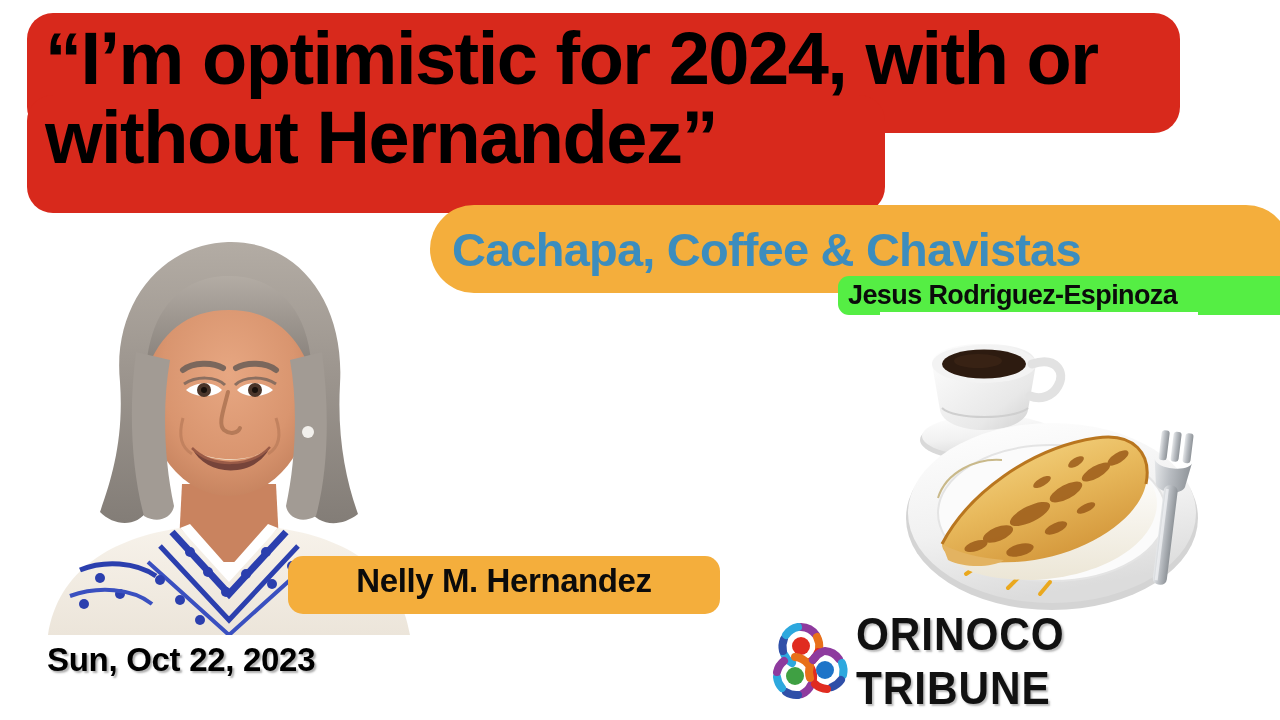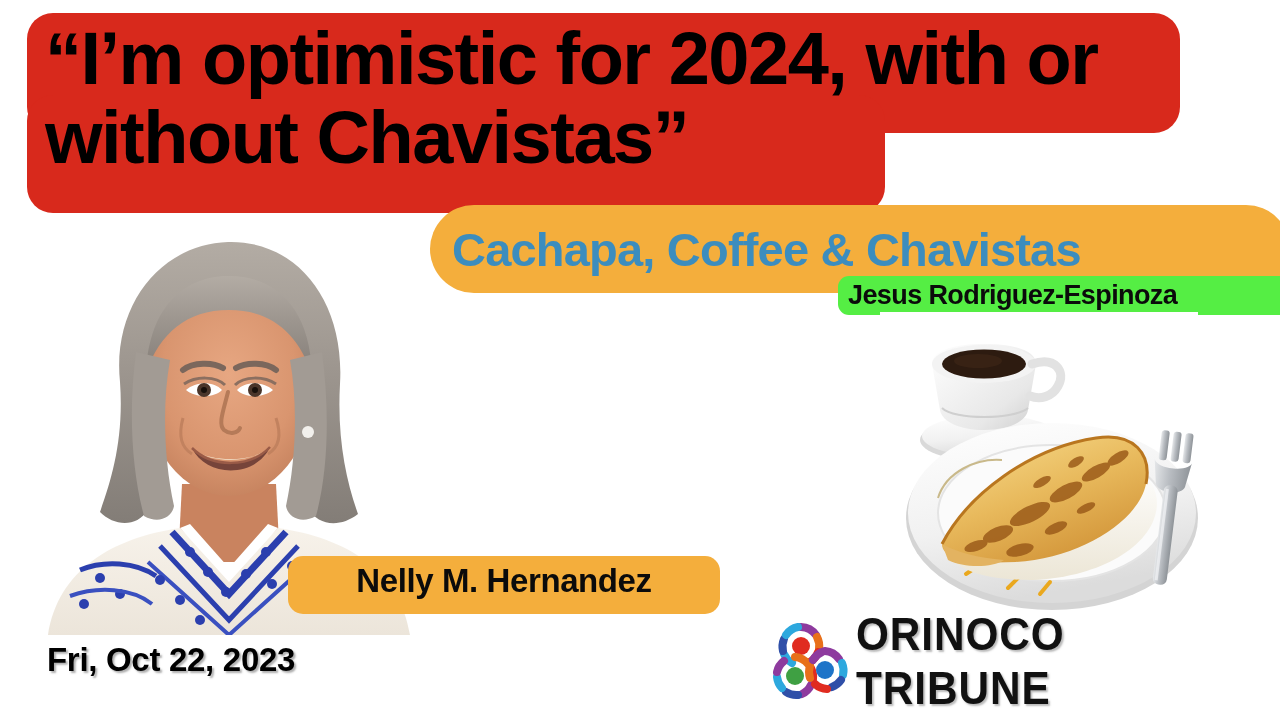--- a/index.html
+++ b/index.html
@@ -82,21 +82,21 @@
   }
 </style>
 </head>
 <body>
 
 <div class="stage">
 
   <div class="headline-wrap">
     <div class="hl-bg-1"></div>
     <div class="hl-bg-2"></div>
-    <div class="hl-text">“I’m optimistic for 2024, with or without Chavistas”</div>
+    <div class="hl-text">“I’m optimistic for 2024, with or without Hernandez”</div>
   </div>
 
   <div class="subtitle-band"></div>
   <div class="subtitle-text">Cachapa, Coffee &amp; Chavistas</div>
 
   <div class="author-badge"></div>
   <div class="author-text">Jesus Rodriguez-Espinoza</div>
 
   <div class="portrait">
     <svg viewBox="0 0 375 403" xmlns="http://www.w3.org/2000/svg">
@@ -185,21 +185,21 @@
         <path d="M262 344 C286 330 316 330 338 340" stroke="#2b3fae" stroke-width="5" fill="none"></path>
         <path d="M30 364 C58 354 92 356 112 372" stroke="#3a50c0" stroke-width="4" fill="none"></path>
         <path d="M266 370 C288 356 320 354 346 364" stroke="#3a50c0" stroke-width="4" fill="none"></path>
       </g>
     </svg>
   </div>
 
   <div class="name-badge"></div>
   <div class="name-text">Nelly M. Hernandez</div>
 
-  <div class="date-text">Fri, Oct 22, 2023</div>
+  <div class="date-text">Sun, Oct 22, 2023</div>
 
   <div class="food">
     <svg viewBox="0 0 318 318" xmlns="http://www.w3.org/2000/svg">
       <defs>
         <linearGradient id="plateg" x1="0" y1="0" x2="0.3" y2="1">
           <stop offset="0%" stop-color="#ffffff"></stop>
           <stop offset="60%" stop-color="#f1f1f1"></stop>
           <stop offset="100%" stop-color="#dcdcdc"></stop>
         </linearGradient>
         <linearGradient id="cupg" x1="0" y1="0" x2="1" y2="1">

